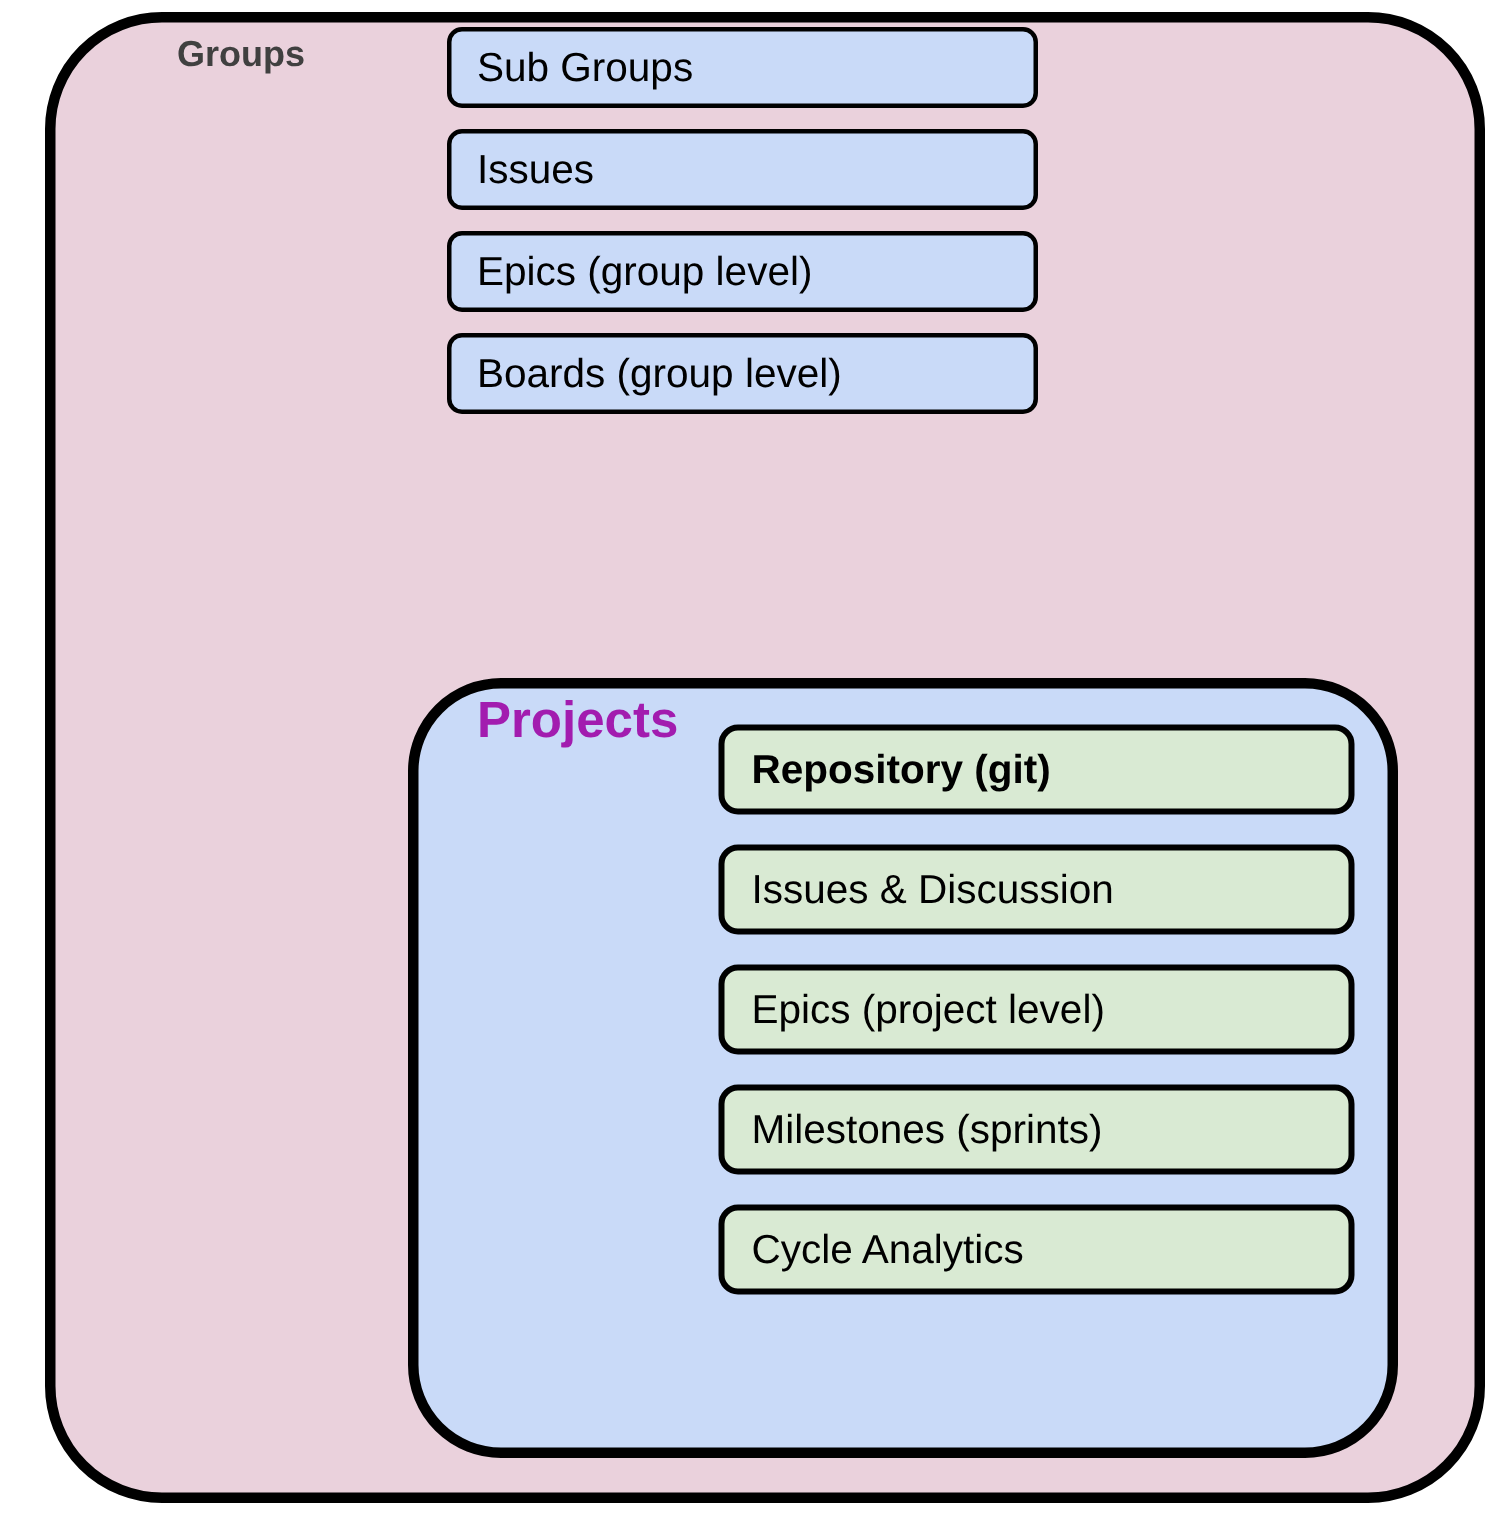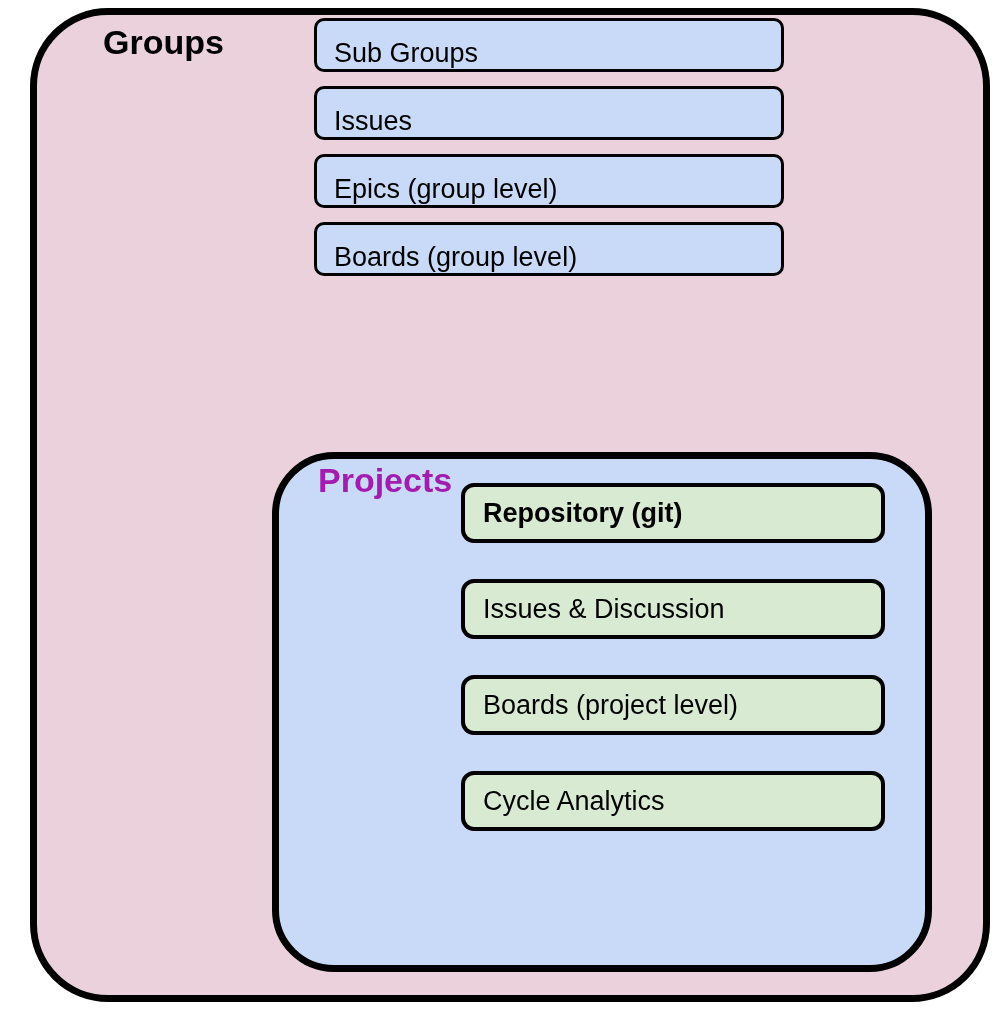--- a/index.html
+++ b/index.html
@@ -23,50 +23,49 @@
     width: 960px;
     height: 994px;
     background: #ead1dc;
     border: 7px solid #000000;
     border-radius: 78px;
     box-sizing: border-box;
   }
 
   .groups-title {
     position: absolute;
-    left: 103px;
+    left: 118px;
     top: 24px;
-    font-size: 34px;
+    font-size: 24px;
     font-weight: bold;
-    color: #000000;
+    color: #404040;
     line-height: 1.1;
   }
 
   
   .group-items {
     position: absolute;
     left: 298px;
     top: 18px;
     display: flex;
     flex-direction: column;
     gap: 14px;
   }
   .group-item {
-    width: 470px;
+    width: 394px;
     height: 54px;
     box-sizing: border-box;
     background: #c9daf8;
     border: 3px solid #000000;
     border-radius: 10px;
     display: flex;
-    align-items: flex-end;
+    align-items: center;
     padding-left: 17px;
     font-size: 27px;
     color: #000000;
-    margin-left: 16px;
   }
 
   
   .projects-box {
     position: absolute;
     left: 272px;
     top: 452px;
     width: 660px;
     height: 520px;
     background: #c9daf8;
@@ -81,25 +80,25 @@
     top: 462px;
     font-size: 34px;
     font-weight: bold;
     color: #a21caf;
     line-height: 1.1;
   }
 
   
   .project-items {
     position: absolute;
-    left: 461px;
+    left: 479px;
     top: 483px;
     display: flex;
     flex-direction: column;
-    gap: 36px;
+    gap: 20px;
   }
   .project-item {
     width: 424px;
     height: 60px;
     box-sizing: border-box;
     background: #d9ead3;
     border: 4px solid #000000;
     border-radius: 13px;
     display: flex;
     align-items: center;
@@ -138,18 +137,21 @@
 <div class="projects-title">Projects</div>
 
 <div class="project-items">
   <div class="project-item bold">
     <span>Repository (git)</span>
   </div>
   <div class="project-item">
     <span>Issues &amp; Discussion</span>
   </div>
   <div class="project-item">
-    <span>Boards (project level)</span>
+    <span>Epics (project level)</span>
+  </div>
+  <div class="project-item">
+    <span>Milestones (sprints)</span>
   </div>
   <div class="project-item">
     <span>Cycle Analytics</span>
   </div>
 </div>
 
 </body></html>

